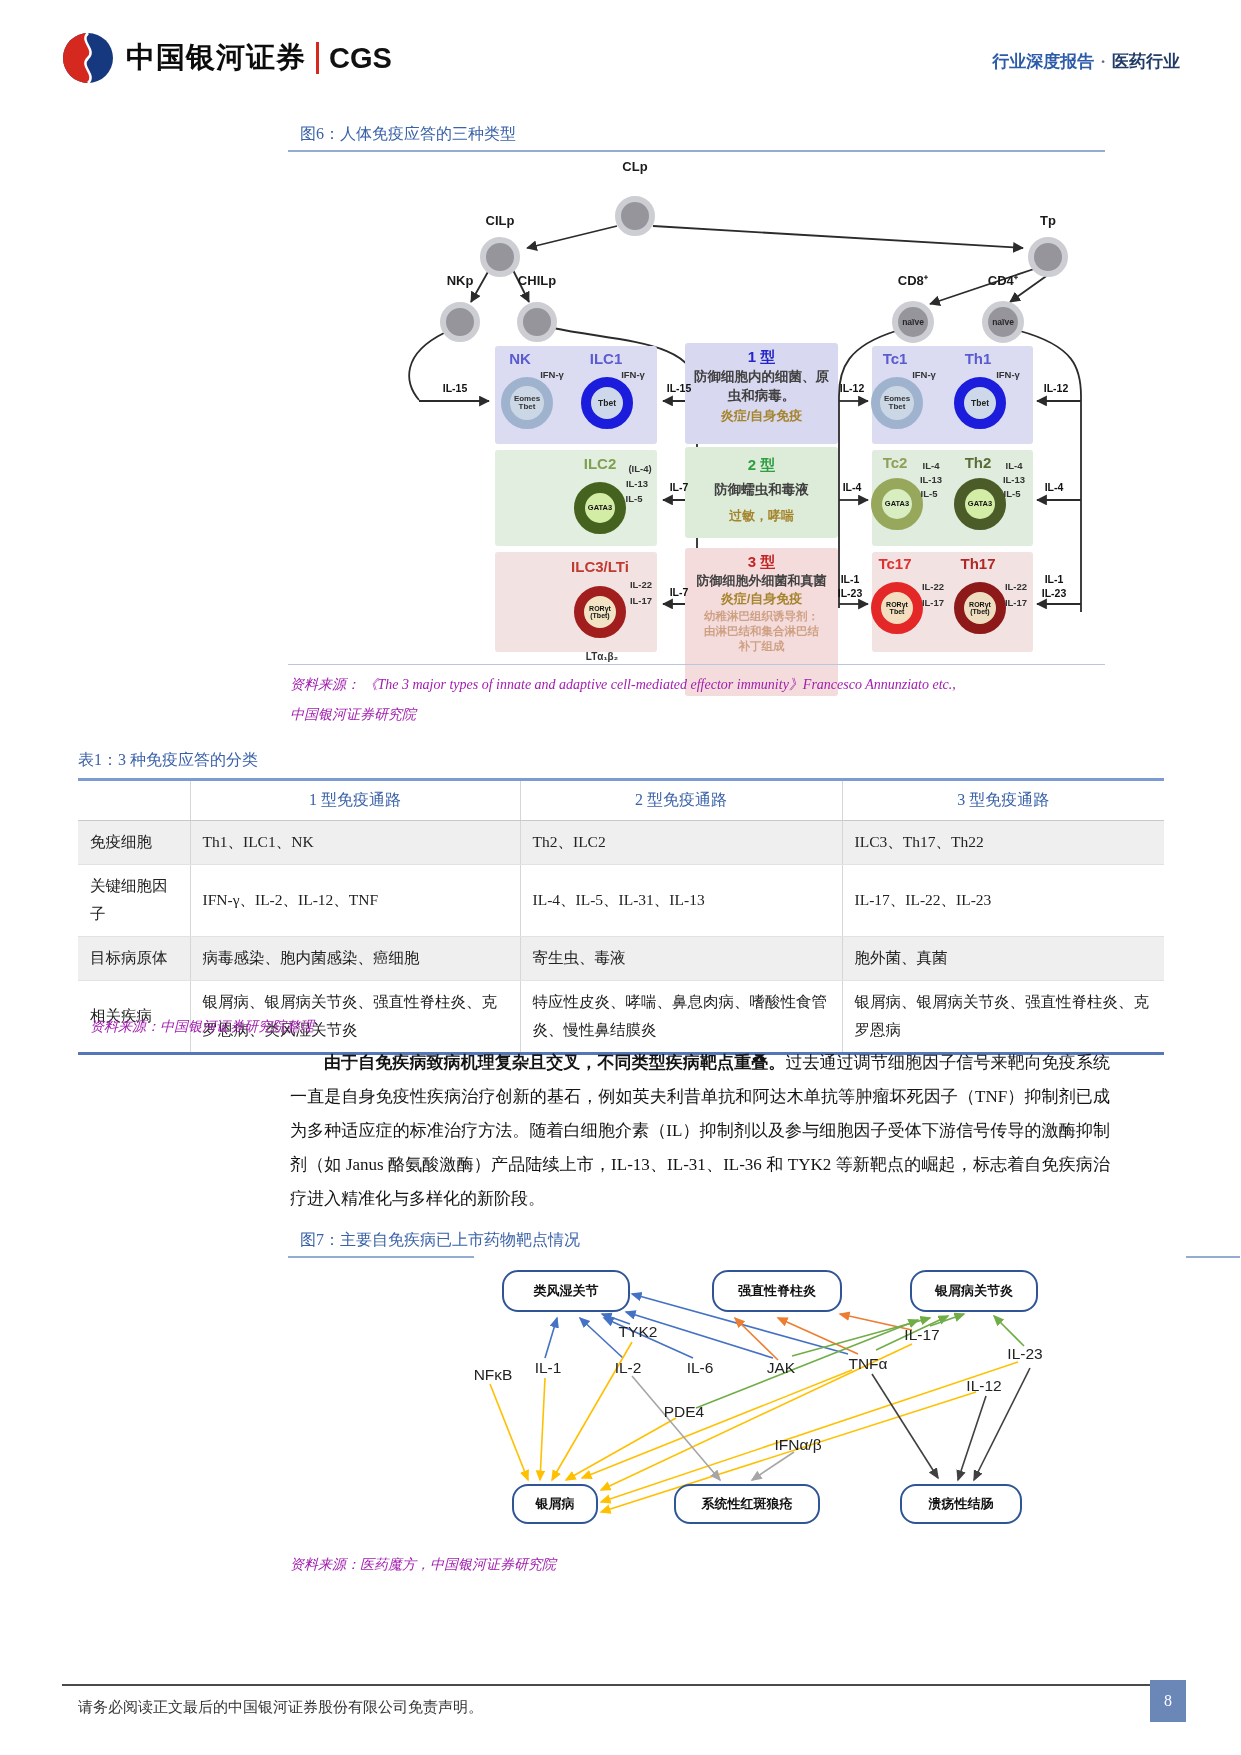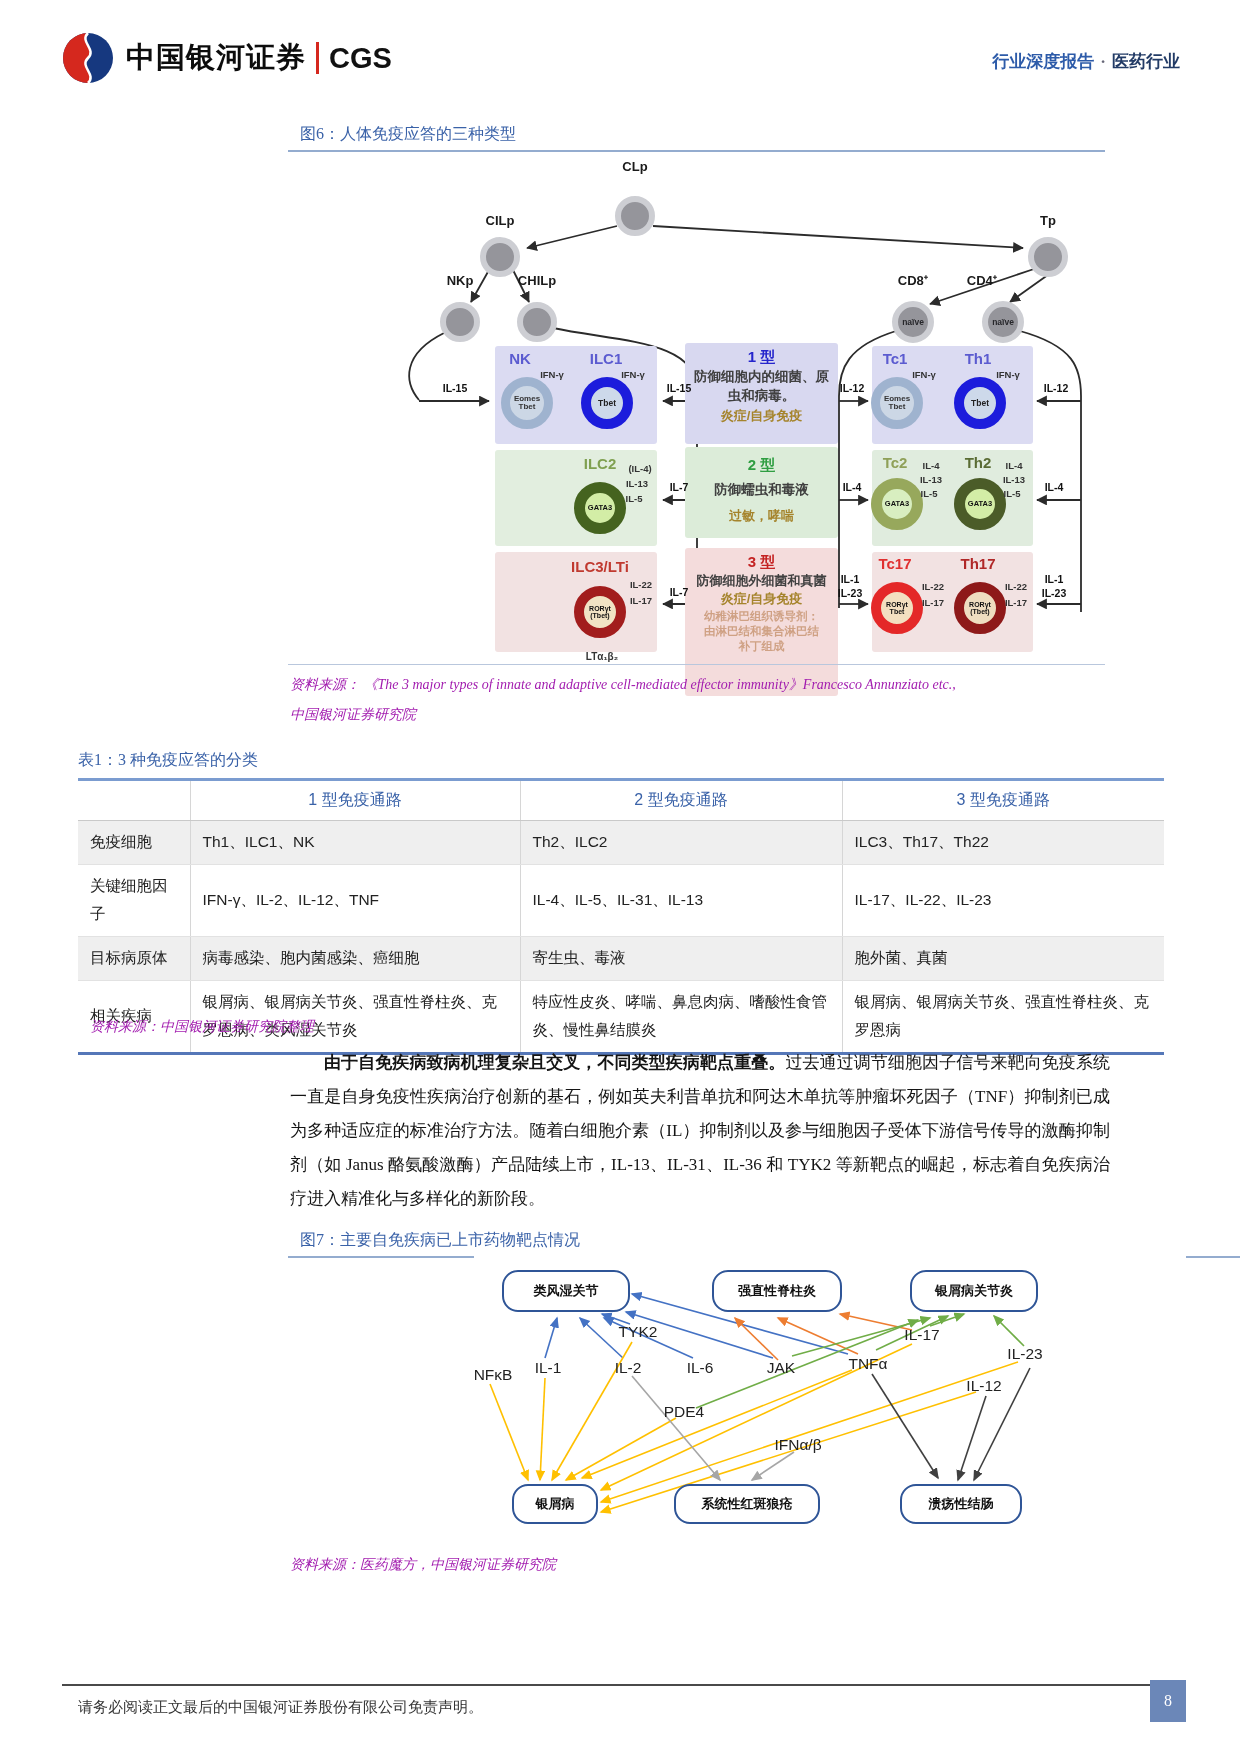--- a/index.html
+++ b/index.html
@@ -44,21 +44,21 @@
   .alabel{font-size:10.5px;font-weight:700;color:#111;white-space:nowrap;}
   .cbox{text-align:center;box-sizing:border-box;padding-top:5px;}
   .cbox .num{font-size:15px;font-weight:700;}
   .n1{color:#2525cc;} .n2{color:#2f9e42;} .n3{color:#c42323;}
   .cbox .desc{font-size:13.5px;font-weight:700;color:#404040;line-height:1.4;padding:1px 5px;}
   .cbox .tag{font-size:13px;font-weight:700;color:#a5842c;}
   .cbox .note{font-size:11.5px;font-weight:700;color:#cfa184;line-height:1.3;white-space:pre-line;margin-top:1px;}
 
   
   .tbl{border-collapse:collapse;table-layout:fixed;width:1086px;
-       font-family:Liberation Sans, sans-serif;font-size:15.5px;color:#222;
+       font-family:Liberation Serif, serif;font-size:15.5px;color:#222;
        border-top:3px solid #7b9cd0;border-bottom:3px solid #5577b8;}
   .tbl th{color:#3a62a8;font-weight:400;font-size:16px;text-align:center;padding:9px 6px;
           border-bottom:1px solid #c9c9c9;}
   .tbl td{padding:7px 12px;line-height:1.85;border-bottom:1px solid #e2e2e2;vertical-align:middle;}
   .tbl td+td,.tbl th+th{border-left:1px solid #d6d6d6;}
   .tbl tr.stripe{background:#efefef;}
   .tbl tr:last-child td{border-bottom:none;}
 
   
   .para{font-family:"Liberation Serif",serif;font-size:17px;line-height:34px;color:#141414;
@@ -151,21 +151,21 @@
         <use href="#gdots" x="640" y="460"></use>
         <use href="#gdots" x="722" y="460"></use>
     </svg>
 
     <span class="abs ctr f6lbl" style="left:345px;top:10px;">CLp</span>
     <span class="abs ctr f6lbl" style="left:210px;top:64px;">CILp</span>
     <span class="abs ctr f6lbl" style="left:758px;top:64px;">Tp</span>
     <span class="abs ctr f6lbl" style="left:170px;top:124px;">NKp</span>
     <span class="abs ctr f6lbl" style="left:247px;top:124px;">CHILp</span>
     <span class="abs ctr f6lbl" style="left:623px;top:124px;">CD8⁺</span>
-    <span class="abs ctr f6lbl" style="left:692px;top:124px;text-align:right;">CD4⁺</span>
+    <span class="abs ctr f6lbl" style="left:713px;top:124px;text-align:right;">CD4⁺</span>
     <div class="abs ctr pcell" style="left:345px;top:60px;"></div>
     <div class="abs ctr pcell" style="left:210px;top:101px;"></div>
     <div class="abs ctr pcell" style="left:758px;top:101px;"></div>
     <div class="abs ctr pcell" style="left:170px;top:166px;"></div>
     <div class="abs ctr pcell" style="left:247px;top:166px;"></div>
     <div class="abs ctr pcell naive" style="left:623px;top:166px;">naïve</div>
     <div class="abs ctr pcell naive" style="left:713px;top:166px;">naïve</div>
 
     <div class="abs f6box" style="left:205px;top:190px;width:162px;height:98px;background:#dbdbf2;"></div>
     <div class="abs f6box" style="left:582px;top:190px;width:161px;height:98px;background:#dbdbf2;"></div>

